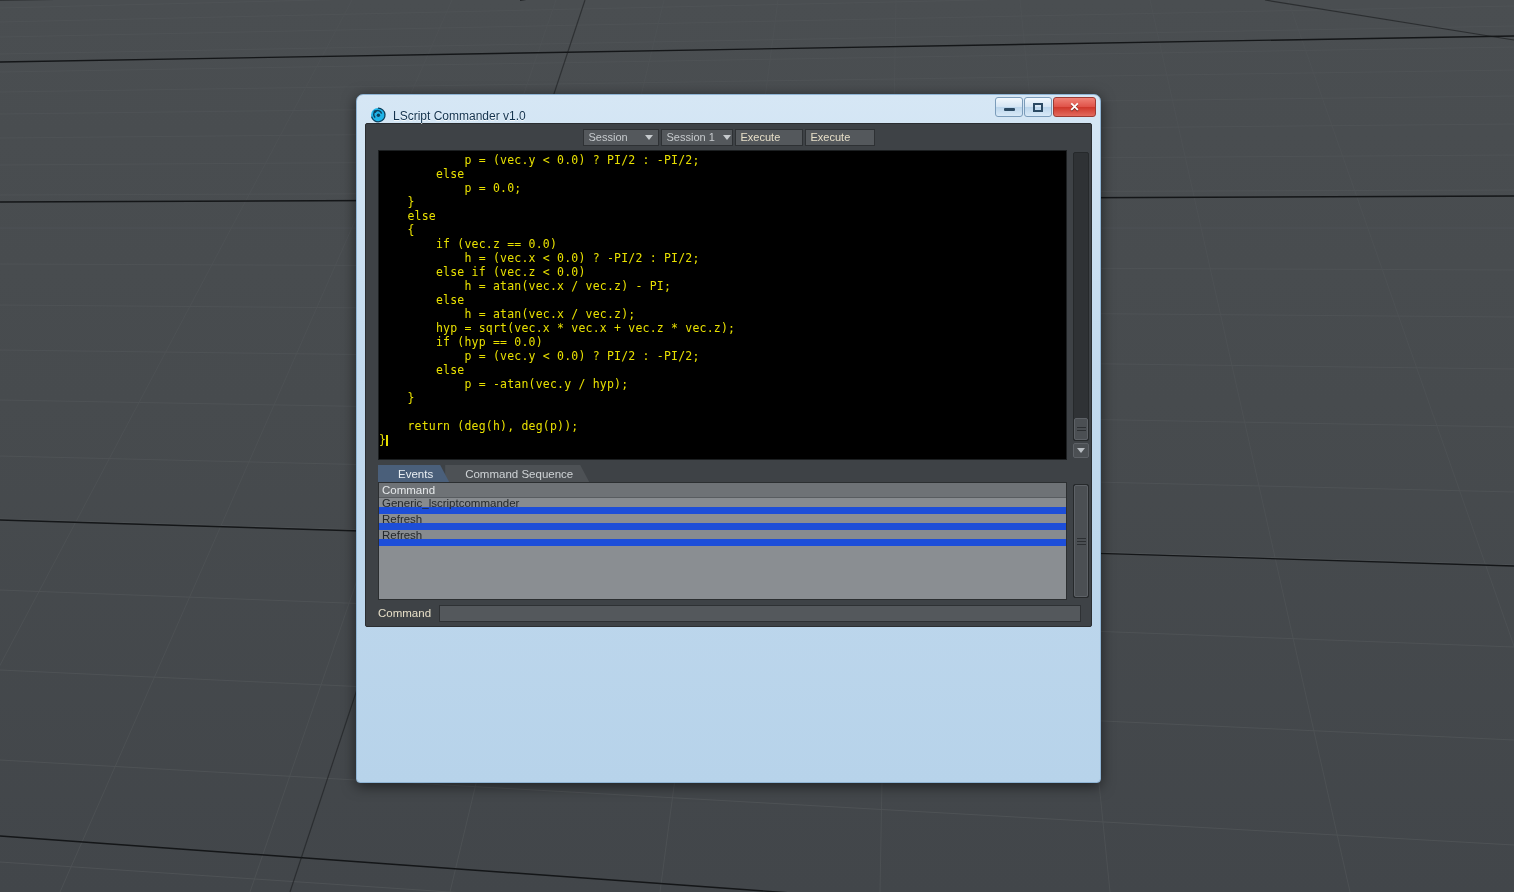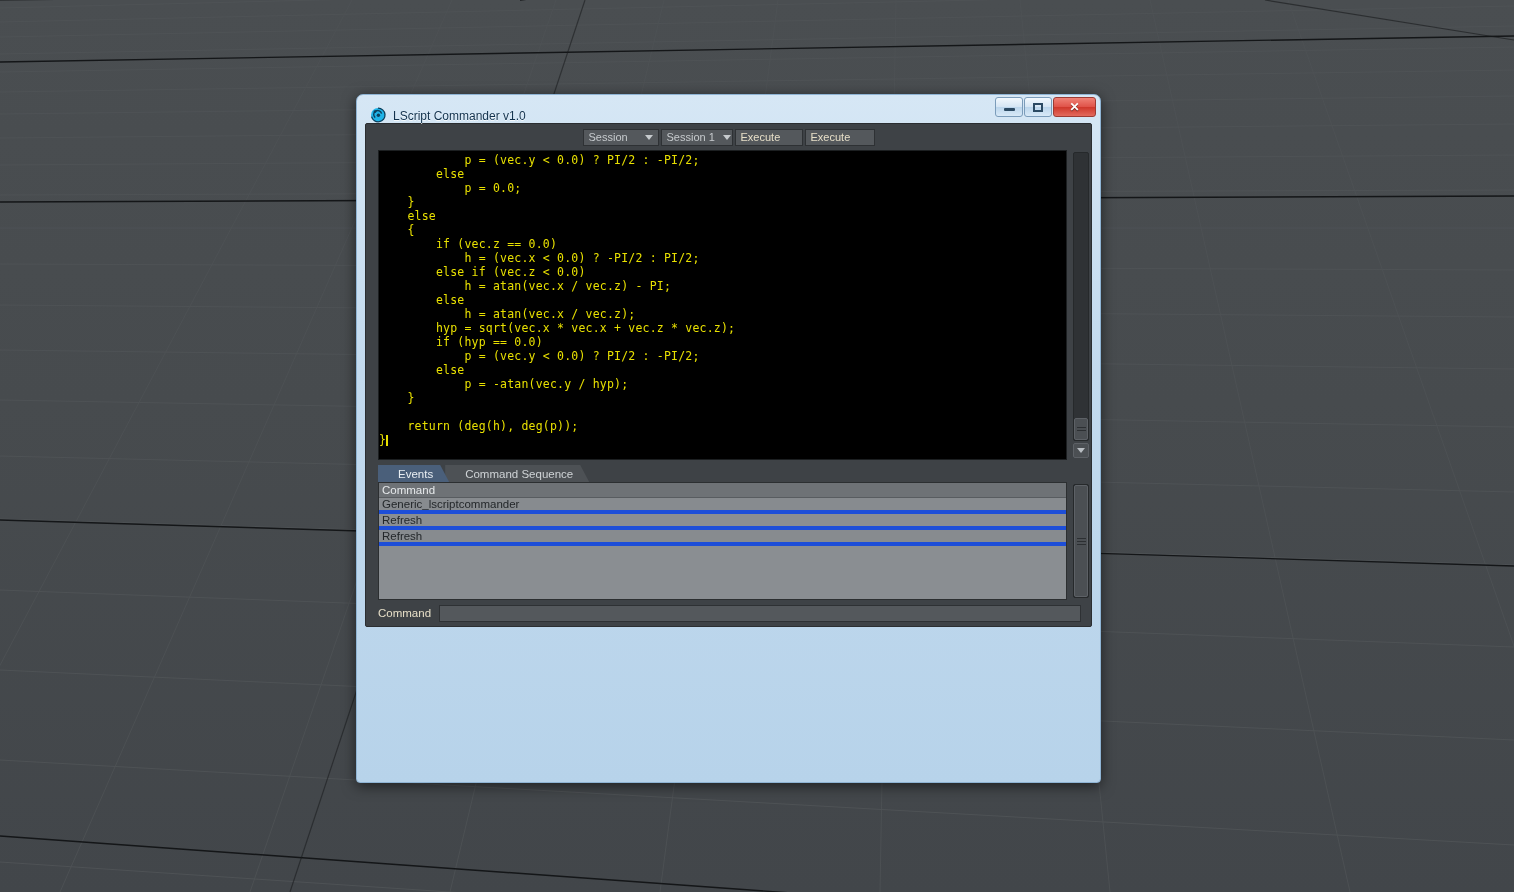--- a/index.html
+++ b/index.html
@@ -260,21 +260,21 @@
     color: #e6e9eb;
     flex: 0 0 15px;
   }
   .lrow {
     height: 16px;
     display: flex;
     align-items: center;
     padding-left: 3px;
     font-size: 11.5px;
     color: #23272a;
-    border-bottom: 4px solid #1d4ed8;
+    border-bottom: 7px solid #1d4ed8;
     background: #8a8e92;
     flex: 0 0 16px;
   }
   .lrow:nth-child(even) { background: #878b8f; }
   #list-fill { flex: 1 1 auto; background: #8a8e92; }
 
   
   #cmdbar {
     flex: 0 0 26px;
     display: flex;

